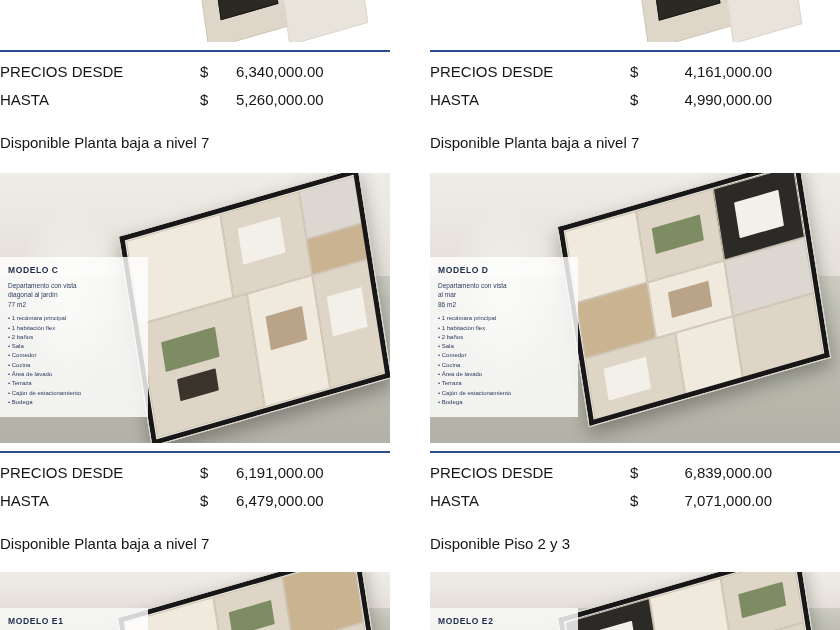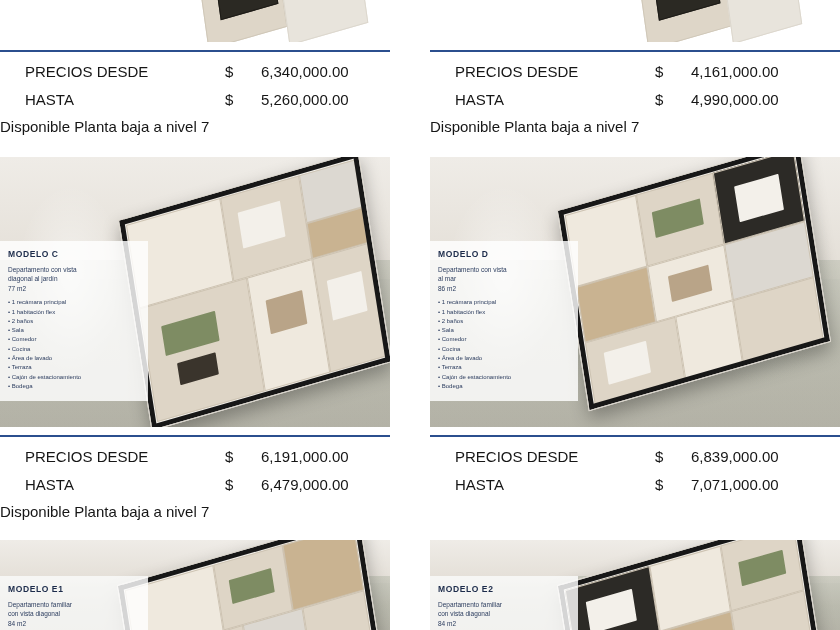--- a/index.html
+++ b/index.html
@@ -165,35 +165,34 @@
   .price-row {
     display: flex;
     align-items: baseline;
     font-size: 15px;
     color: #161616;
     margin-top: 11px;
   }
   .price-row .lbl {
     width: 200px;
     flex: 0 0 200px;
-    margin-left: 25px;
   }
   .price-row .cur {
     width: 36px;
     flex: 0 0 36px;
   }
   .price-row .amt {
     flex: 1;
     text-align: right;
     padding-right: 68px;
   }
   .avail {
     font-size: 15px;
     color: #161616;
-    margin-top: 10px;
+    margin-top: 26px;
   }
 
   .topband {
     position: relative;
     height: 42px;
     overflow: hidden;
     background: #ffffff;
   }
   .topband .shard {
     position: absolute;
@@ -376,20 +375,21 @@
         <div class="price-row">
           <span class="lbl">PRECIOS DESDE</span>
           <span class="cur">$</span>
           <span class="amt">6,839,000.00</span>
         </div>
         <div class="price-row">
           <span class="lbl">HASTA</span>
           <span class="cur">$</span>
           <span class="amt">7,071,000.00</span>
         </div>
+        <div class="avail">Disponible Piso 2 y 3</div>
       </div>
     </div>
 
     <div class="cell" style="margin-top:20px;">
       <div class="render partial-bottom">
         <div class="bg-sky"></div>
         <div class="bg-foliage"></div>
         <div class="plan" style="left:128px; top:10px; width:250px; height:200px;">
           <div class="room light" style="left:6px; top:6px; width:90px; height:64px;"></div>
           <div class="room" style="left:98px; top:6px; width:70px; height:64px;">

